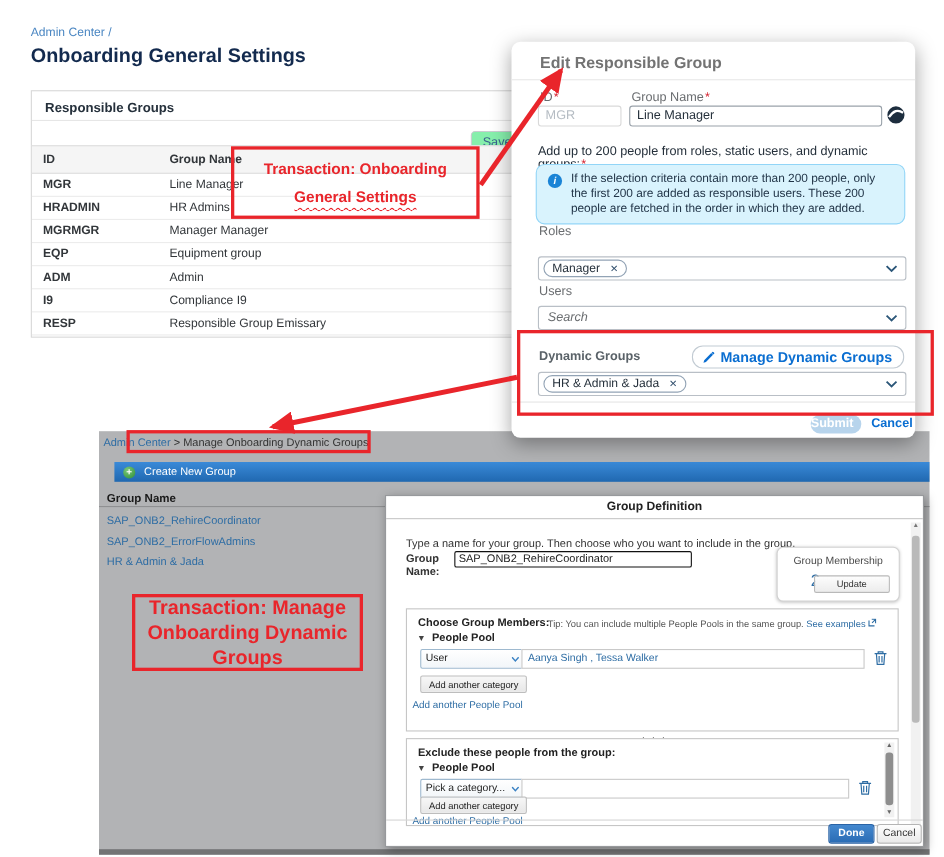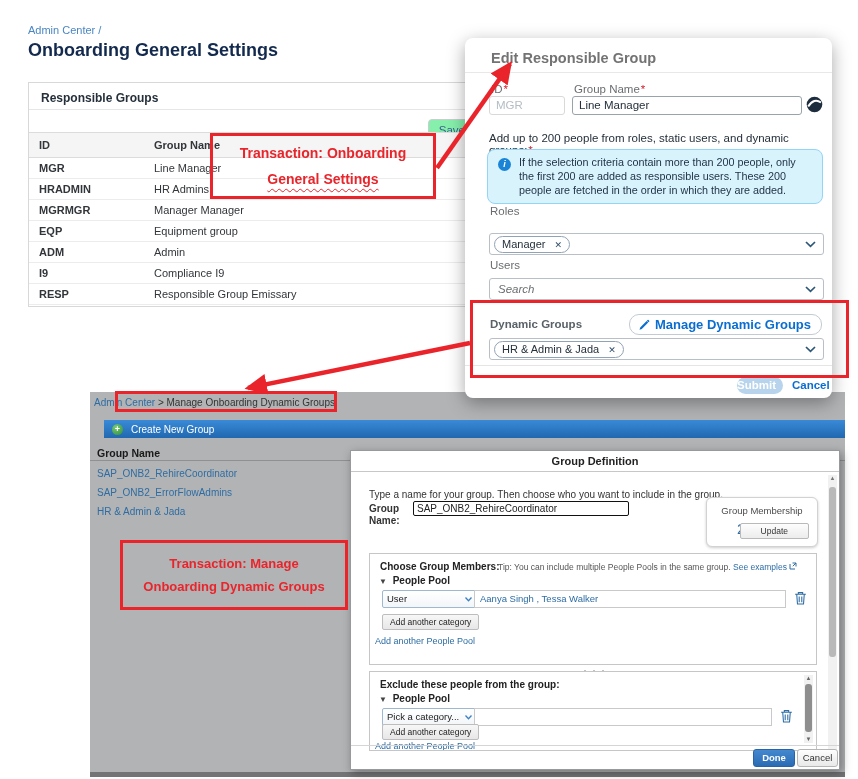--- a/index.html
+++ b/index.html
@@ -126,21 +126,21 @@
   .cancel-link { position:absolute; left:327px; top:341px; color:#0a6ed1; font-size:11.5px; font-weight:700; }
 
   
   .rbox { position:absolute; border:3px solid #e9252b; z-index:40; box-sizing:border-box; }
   .rtext { display:flex; flex-direction:column; align-items:center; justify-content:center;
            color:#e9252b; font-weight:600; text-align:center; }
   #rbox1 { left:210px; top:133px; width:226px; height:66px; font-size:14px; line-height:26px; }
   #rbox1 .wavy { text-decoration:underline; text-decoration-style:wavy; text-decoration-thickness:1px; text-underline-offset:4px; }
   #rbox-bc { left:115px; top:391px; width:222px; height:21px; }
   #rbox-dyn { left:470px; top:300px; width:379px; height:78px; }
-  #rbox2 { left:120px; top:540px; width:228px; height:70px; font-size:13px; line-height:23px; }
+  #rbox2 { left:120px; top:540px; width:210px; height:70px; font-size:18px; line-height:23px; }
   .arrows { position:absolute; left:0; top:0; z-index:50; pointer-events:none; }
 </style>
 </head>
 <body>
 
 <div class="canvas">
 
   <div class="sp-breadcrumb">Admin Center /</div>
   <div class="sp-title">Onboarding General Settings</div>
 

